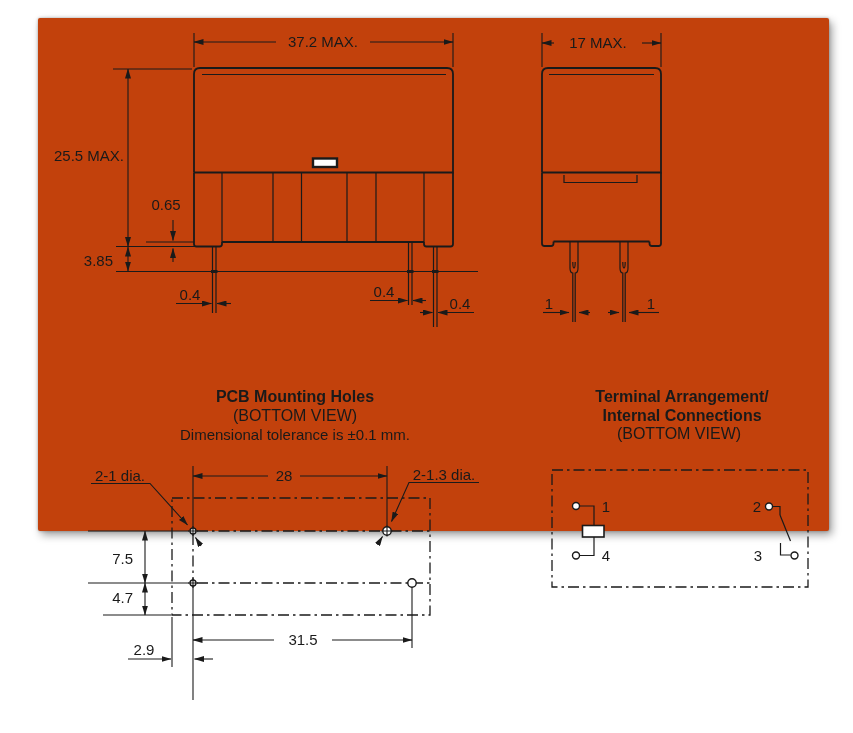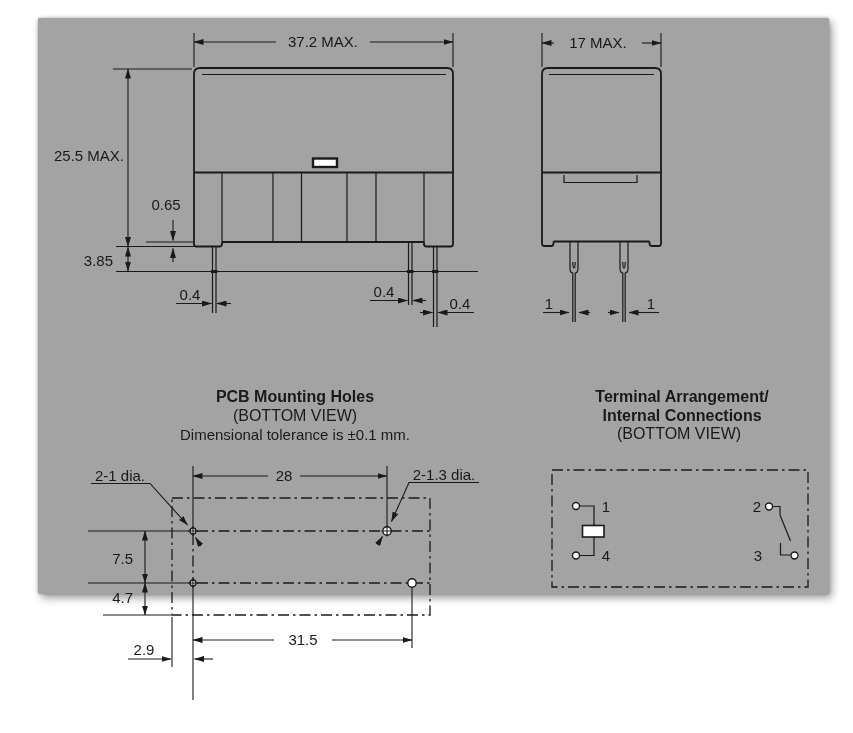--- a/index.html
+++ b/index.html
@@ -9,22 +9,22 @@
     width: 853px;
     height: 733px;
     font-family: "Liberation Sans", sans-serif;
     overflow: hidden;
   }
   .card {
     position: absolute;
     left: 38px;
     top: 18px;
     width: 791px;
-    height: 576px;
-    background: #a3a3a3;
+    height: 513px;
+    background: #c2410c;
     box-shadow: 0 0 3px rgba(0,0,0,0.30), 3px 4px 8px rgba(0,0,0,0.38);
     border-radius: 2px;
   }
   svg { display: block; }
   text {
     font-family: "Liberation Sans", sans-serif;
     fill: #1a1a1a;
   }
   .dim-label  { font-size: 15px; }
   .big-title  { font-size: 16px; font-weight: 700; }

